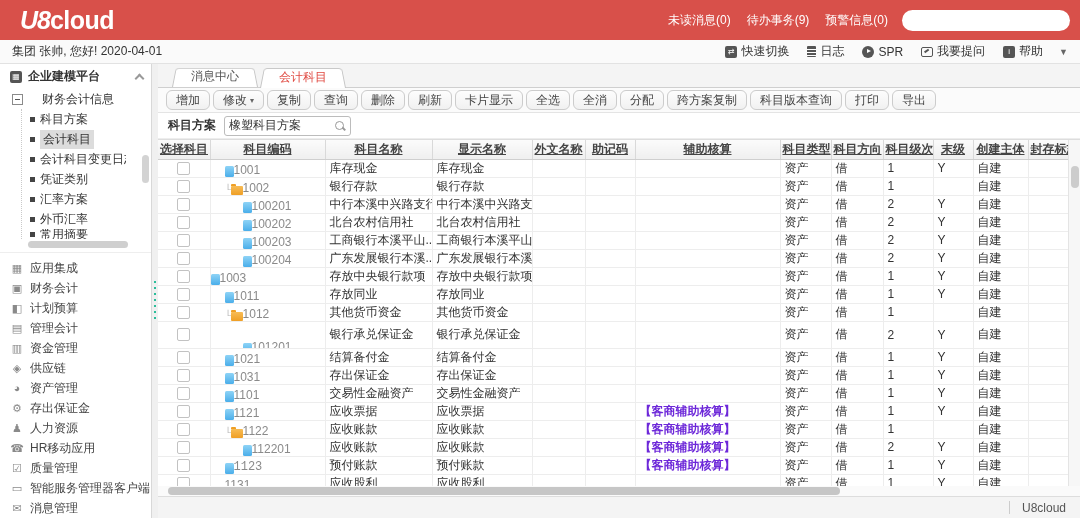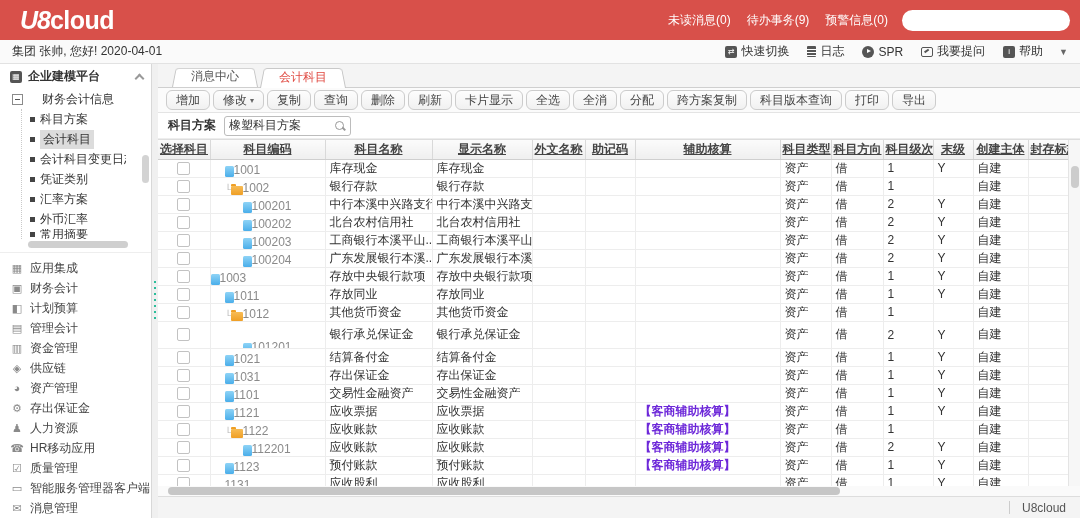--- a/index.html
+++ b/index.html
@@ -707,21 +707,21 @@
                 <td>2</td>
                 <td>Y</td>
                 <td>自建</td>
                 <td></td>
               </tr>
               <tr>
                 <td class="c-check">
                   <div class="cb"></div>
                 </td>
                 <td class="c-code">
-                  <div class="codecell" style="padding-left: 14px;">
+                  <div class="codecell" style="padding-left: 14px; font-family: Liberation Mono, monospace;">
                     <span class="doc-ic"></span>
                     <span>1123</span>
                   </div>
                 </td>
                 <td>预付账款</td>
                 <td>预付账款</td>
                 <td></td>
                 <td></td>
                 <td class="c-aux">【客商辅助核算】</td>
                 <td>资产</td>

